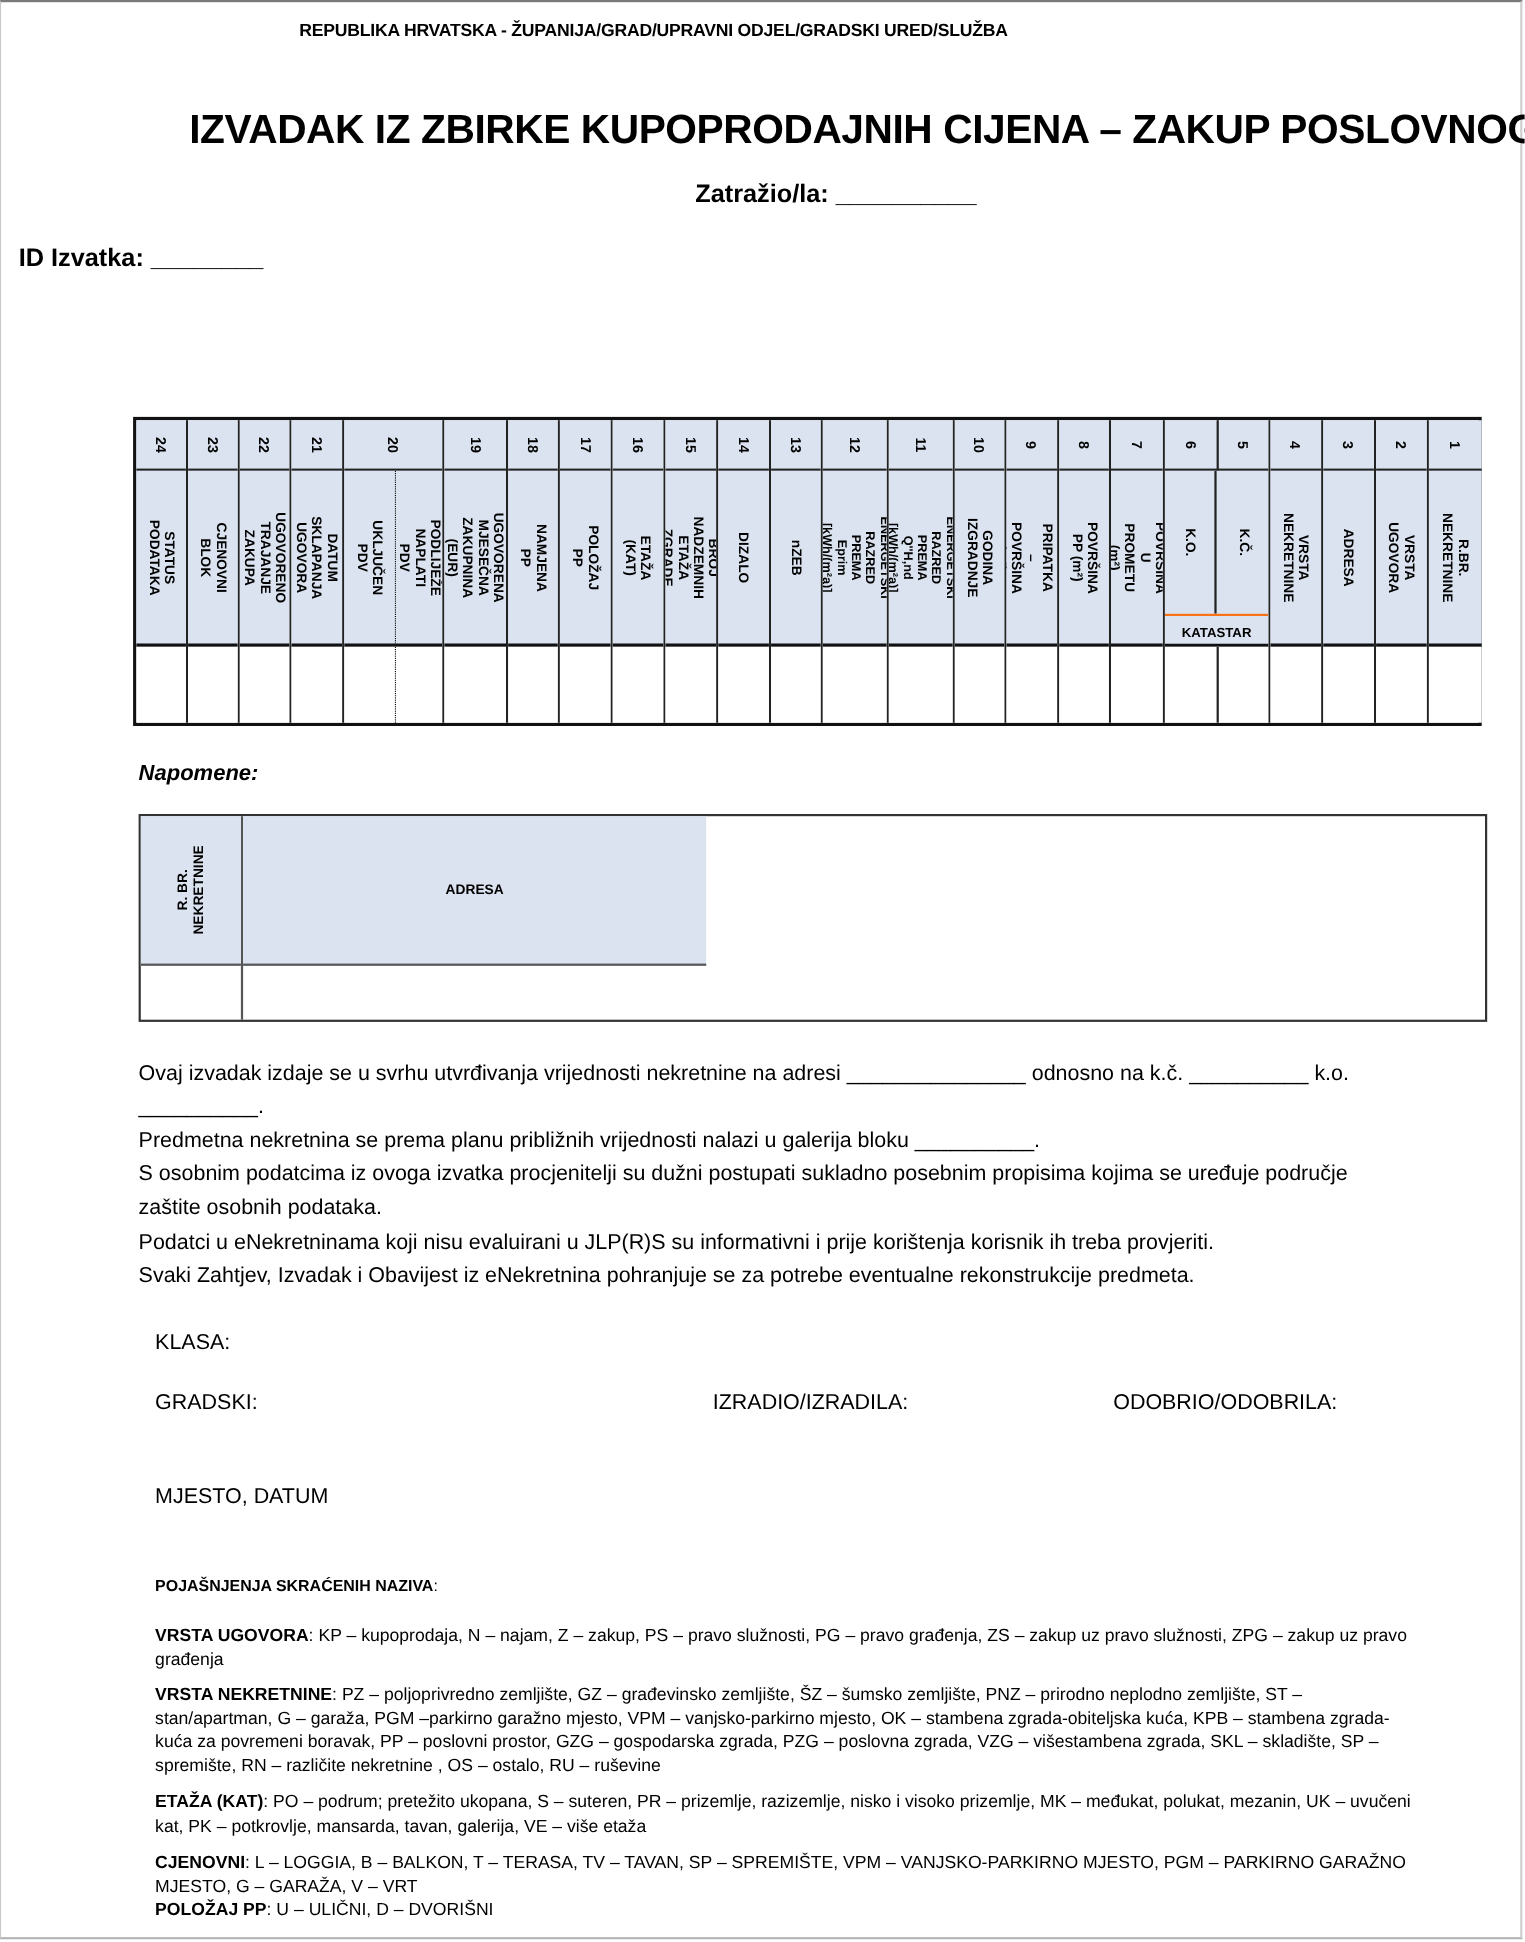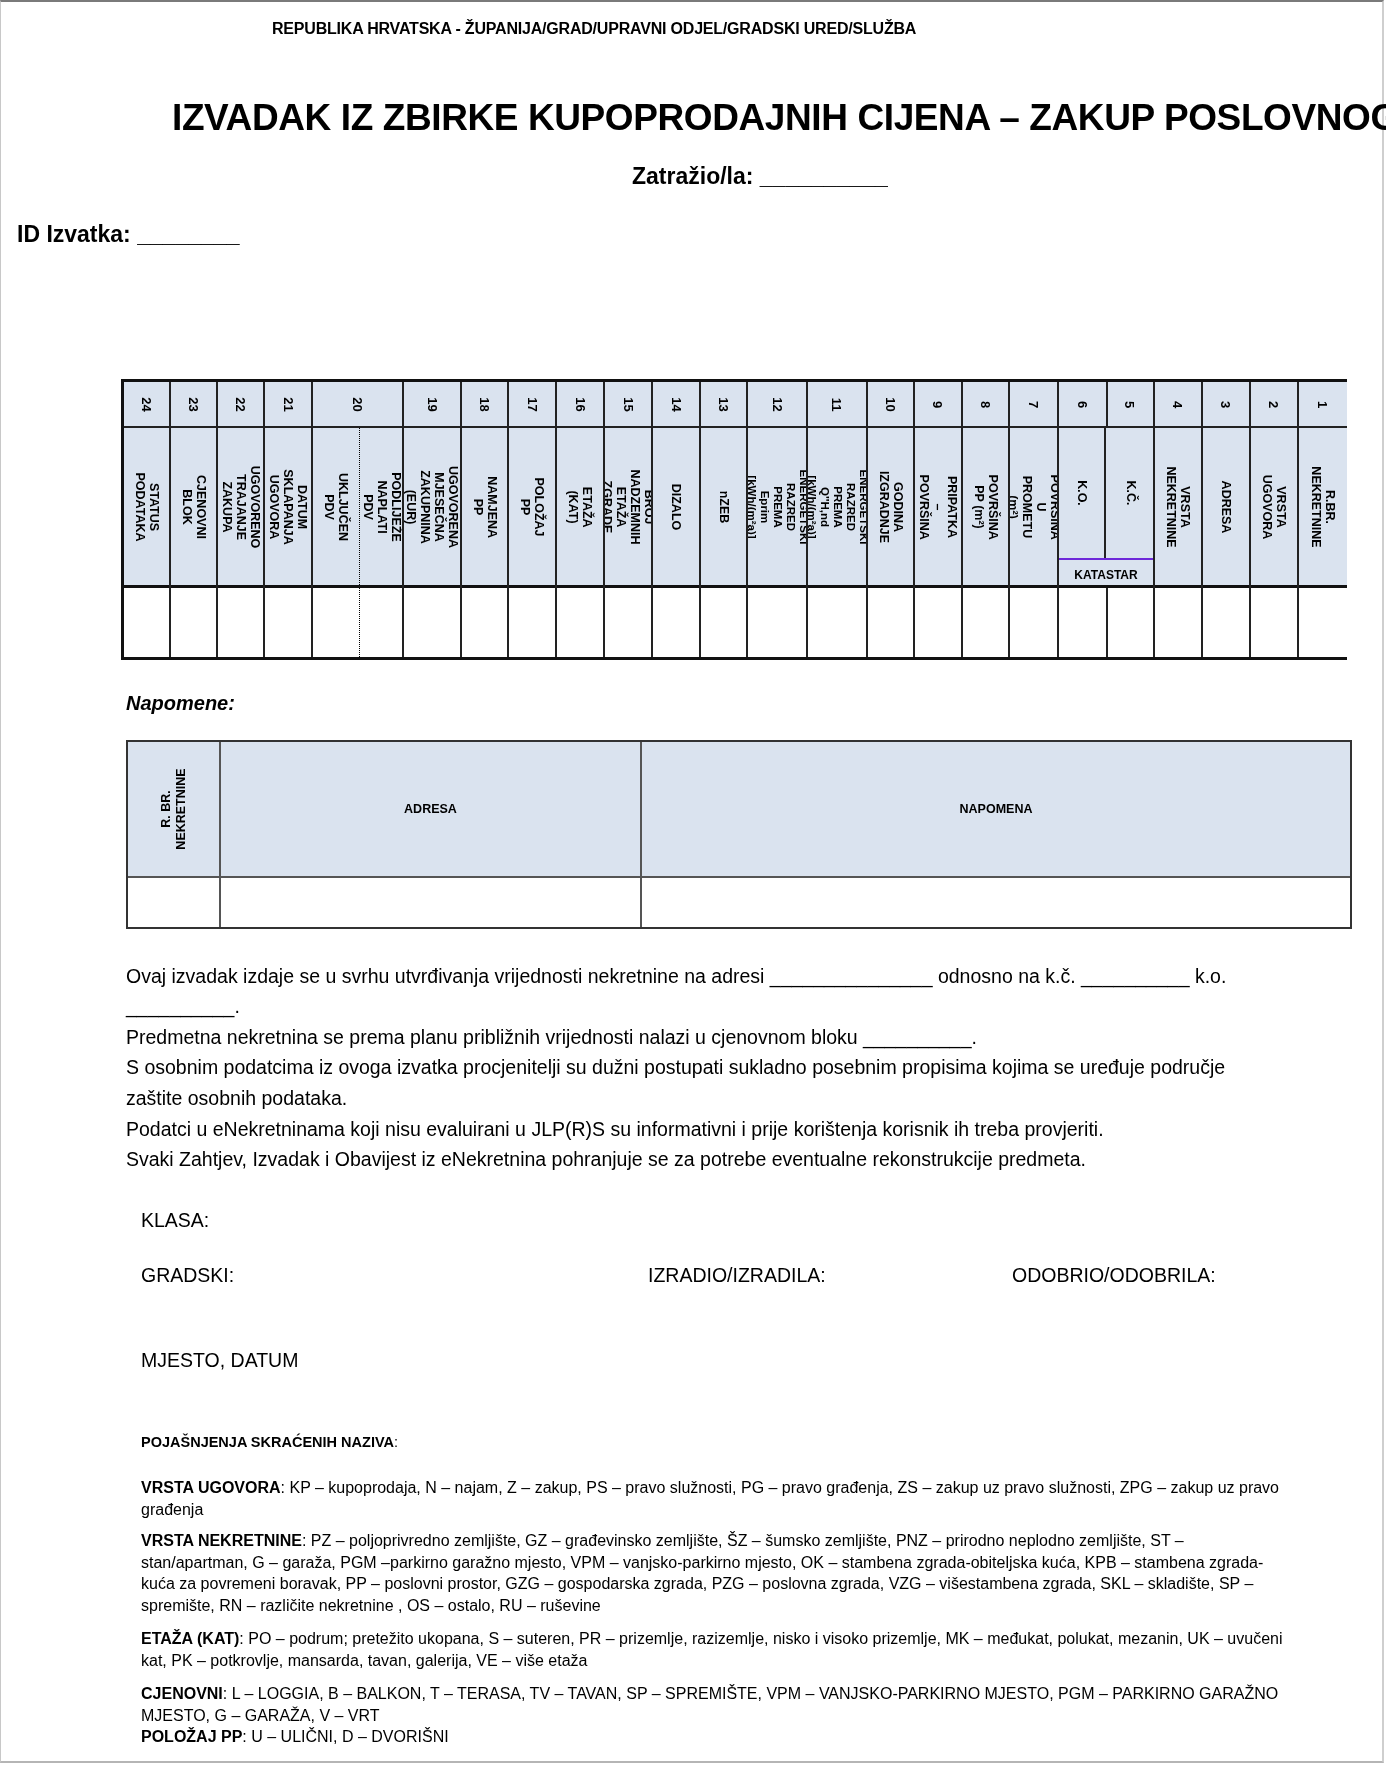--- a/index.html
+++ b/index.html
@@ -21,21 +21,21 @@
   .col:last-child { border-right: none; }
   .num-cell { position: absolute; left: 0; right: 0; top: 0; height: 46px; background: #dae3ef;
               border-bottom: 2px solid #222; box-sizing: border-box; display: flex; align-items: center; justify-content: center; }
   .hdr-cell { position: absolute; left: 0; right: 0; top: 46px; height: 160px; background: #dae3ef;
               border-bottom: 3px solid #111; box-sizing: border-box; overflow: hidden; }
   .data-cell { position: absolute; left: 0; right: 0; top: 206px; bottom: 0; background: #fff; }
   .rot90 { position: absolute; left: 50%; top: 50%; transform: translate(-50%, -50%) rotate(90deg);
            white-space: pre-line; text-align: center; font-size: 12.5px; font-weight: bold; line-height: 14px; }
   .numtxt { transform: rotate(90deg); font-size: 13px; font-weight: bold; }
   .sub20 { position: absolute; top: 0; bottom: 0; width: 0; border-left: 1px dotted #000; }
-  .katastar-div { position: absolute; left: 0; right: 0; top: 130px; height: 30px; border-top: 2px solid #6d28d9;
+  .katastar-div { position: absolute; left: 0; right: 0; top: 130px; height: 30px; border-top: 2px solid #f97316;
                   background: #dae3ef; display: flex; align-items: center; justify-content: center;
                   font-size: 12px; font-weight: bold; }
 
   .napomene-label { left: 126px; top: 692px; font-size: 20px; font-weight: bold; font-style: italic; }
 
   .note-table { position: absolute; left: 126px; top: 740px; width: 1226px; height: 189px;
                 border: 2px solid #333; box-sizing: border-box; }
   .nt-col { position: absolute; top: 0; bottom: 0; box-sizing: border-box; border-right: 2px solid #555; }
   .nt-col:last-child { border-right: none; }
   .nt-hdr { position: absolute; left: 0; right: 0; top: 0; height: 136px; background: #dae3ef;
@@ -334,31 +334,25 @@
 NEKRETNINE</div>
       </div>
     <div class="nt-data"></div>
   </div>
   <div class="nt-col" style="left:93px;width:421px">
     <div class="nt-hdr">
         <span>ADRESA</span>
       </div>
     <div class="nt-data"></div>
   </div>
-  <div class="nt-col" style="left:514px;width:708px">
-    <div class="nt-hdr">
-        <span>NAPOMENA</span>
-      </div>
-    <div class="nt-data"></div>
-  </div>
 </div>
 
 <div class="abs para" style="top:964px">Ovaj izvadak izdaje se u svrhu utvrđivanja vrijednosti nekretnine na adresi _______________ odnosno na k.č. __________ k.o.</div>
 <div class="abs para" style="top:994px">__________.</div>
-<div class="abs para" style="top:1025px">Predmetna nekretnina se prema planu približnih vrijednosti nalazi u cjenovnom bloku __________.</div>
+<div class="abs para" style="top:1025px">Predmetna nekretnina se prema planu približnih vrijednosti nalazi u galerija bloku __________.</div>
 <div class="abs para" style="top:1055px">S osobnim podatcima iz ovoga izvatka procjenitelji su dužni postupati sukladno posebnim propisima kojima se uređuje područje</div>
 <div class="abs para" style="top:1086px">zaštite osobnih podataka.</div>
 <div class="abs para" style="top:1117px">Podatci u eNekretninama koji nisu evaluirani u JLP(R)S su informativni i prije korištenja korisnik ih treba provjeriti.</div>
 <div class="abs para" style="top:1147px">Svaki Zahtjev, Izvadak  i Obavijest iz eNekretnina pohranjuje se za potrebe eventualne rekonstrukcije predmeta.</div>
 
 <div class="abs sig" style="left:141px;top:1209px">KLASA:</div>
 <div class="abs sig" style="left:141px;top:1264px">GRADSKI:</div>
 <div class="abs sig" style="left:648px;top:1264px">IZRADIO/IZRADILA:</div>
 <div class="abs sig" style="left:1012px;top:1264px">ODOBRIO/ODOBRILA:</div>
 <div class="abs sig" style="left:141px;top:1349px">MJESTO, DATUM</div>

